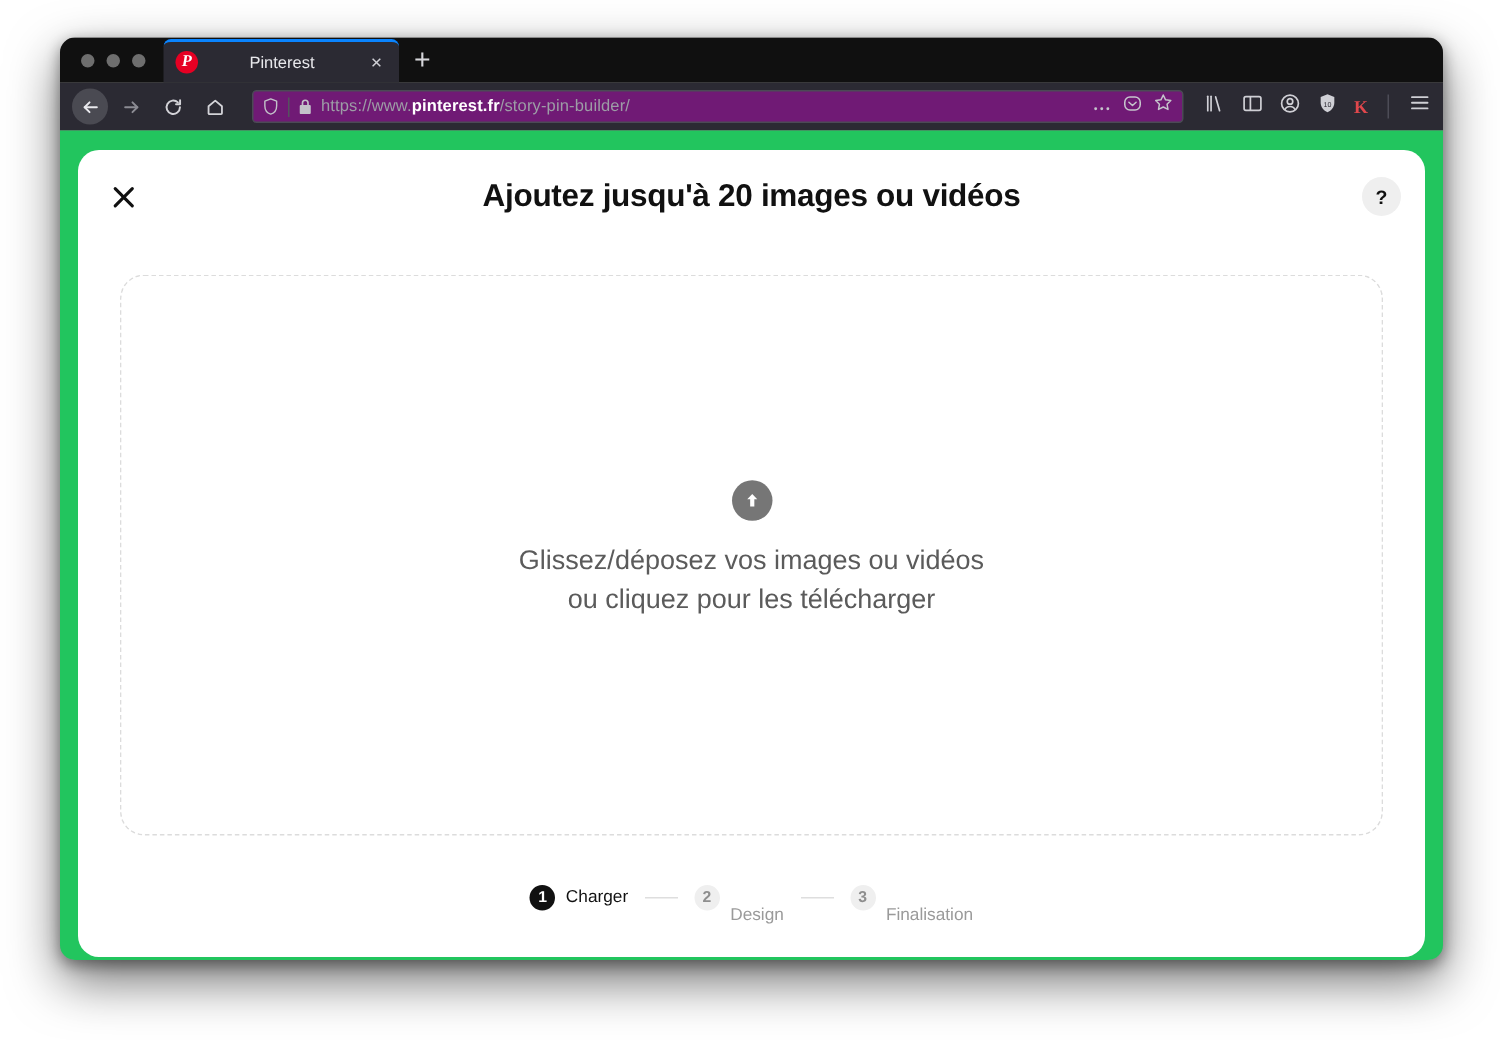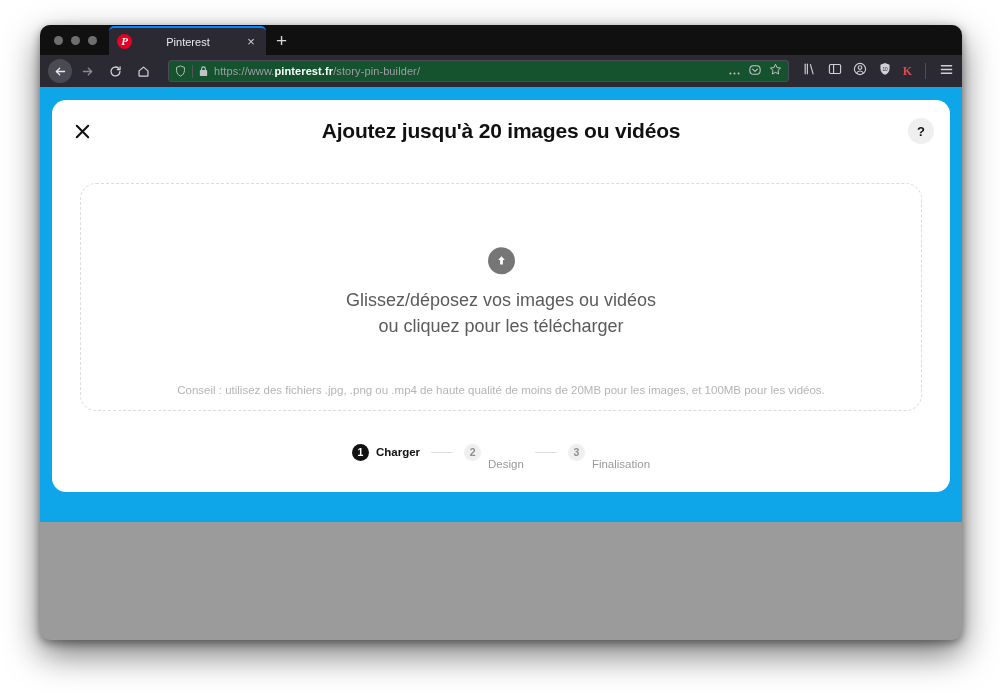--- a/index.html
+++ b/index.html
@@ -97,21 +97,21 @@
     width: 24px; height: 24px;
     color: #e9e9ed;
   }
   .nav-btn.fwd { color: #8b8b93; }
   .nav-btn svg { display: block; }
 
   .url-bar {
     flex: 1;
     height: 22px;
     margin: 0 6px 0 10px;
-    background: #14532d;
+    background: #701a75;
     border: 1px solid #4b4a55;
     border-radius: 3px;
     display: flex; align-items: center;
     padding: 0 6px;
     gap: 6px;
   }
   .url-icon { color: #c2c2c9; display: flex; align-items: center; }
   .url-sep { width: 1px; height: 13px; background: #54535e; }
   .url-text {
     flex: 1;
@@ -130,23 +130,23 @@
   }
   .toolbar-k {
     color: #e0474c; font-size: 12px; font-weight: bold;
     font-family: "Liberation Serif", serif;
   }
   .toolbar-divider { width: 1px; height: 16px; background: #4d4c57; margin: 0 2px; }
 
   
   .viewport {
     position: relative;
-    height: 435px;
-    background: #0ea5e9;
-    padding: 13px 12px 30px 12px;
+    height: 553px;
+    background: #22c55e;
+    padding: 13px 12px 2px 12px;
   }
   .modal {
     position: relative;
     width: 100%; height: 100%;
     background: #ffffff;
     border-radius: 14px;
     overflow: hidden;
   }
 
   .modal-header {
@@ -227,21 +227,21 @@
   }
   .step { display: flex; align-items: center; gap: 7px; }
   .step-num {
     width: 17px; height: 17px; border-radius: 50%;
     display: flex; align-items: center; justify-content: center;
     font-size: 10.5px; font-weight: bold;
   }
   .step.active .step-num { background: #111111; color: #ffffff; }
   .step.inactive .step-num { background: #efefef; color: #8e8e8e; }
   .step-label { font-size: 11.5px; }
-  .step.active .step-label { color: #111111; font-weight: bold; }
+  .step.active .step-label { color: #111111; font-weight: normal; }
   .step.inactive .step-label { color: #9a9a9a; margin-top: 24px; }
   .step-connector {
     width: 22px; height: 1px;
     background: #dedede;
     margin: 0 11px;
   }
 </style>
 </head>
 <body>
 
@@ -377,21 +377,20 @@
 
         <div class="dropzone">
           <div class="dz-center">
             <div class="upload-icon">
               <svg width="13" height="13" viewBox="0 0 14 14" fill="#ffffff">
                   <path d="M7 2.2l3.6 3.9H8.5v5.1h-3V6.1H3.4z"></path>
                 </svg>
             </div>
             <div class="dz-text">Glissez/déposez vos images ou vidéos ou cliquez pour les télécharger</div>
           </div>
-          <div class="dz-hint">Conseil : utilisez des fichiers .jpg, .png ou .mp4 de haute qualité de moins de 20MB pour les images, et 100MB pour les vidéos.</div>
         </div>
 
         <div class="stepper">
           <div class="step active">
             <span class="step-num">1</span>
             <span class="step-label">Charger</span>
           </div>
           <span class="step-connector"></span>
           <div class="step inactive">
             <span class="step-num">2</span>

